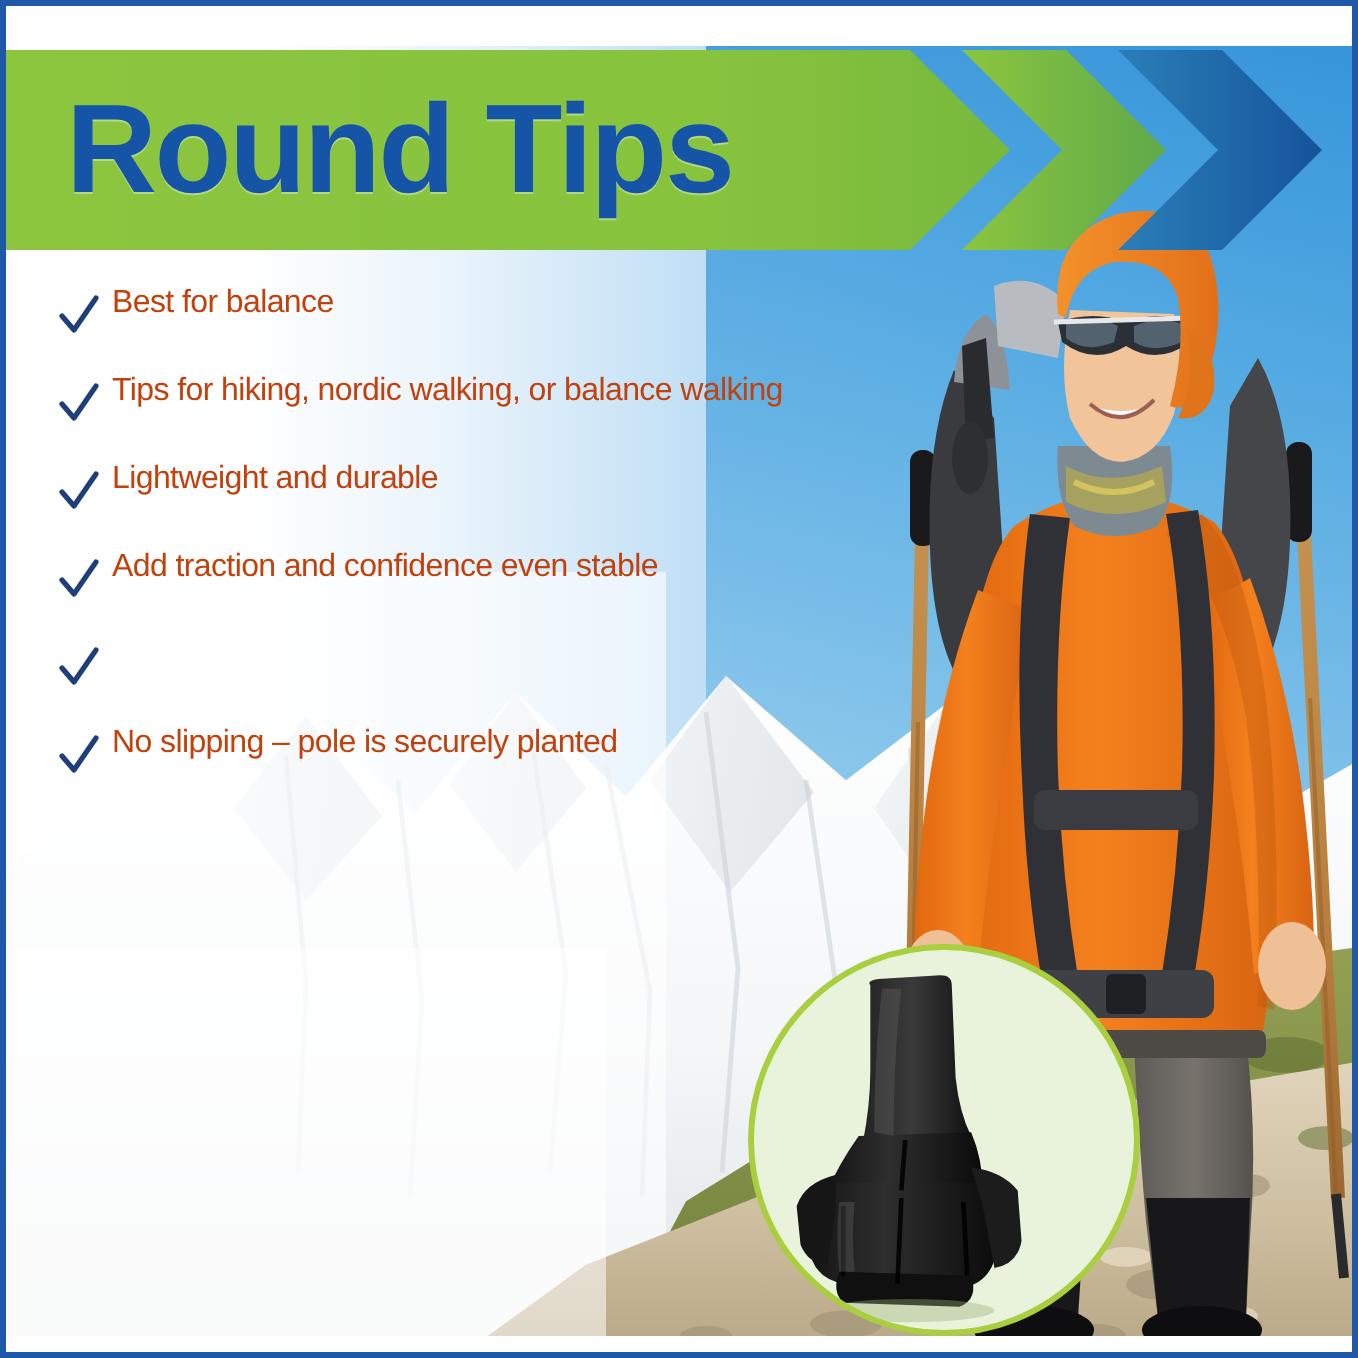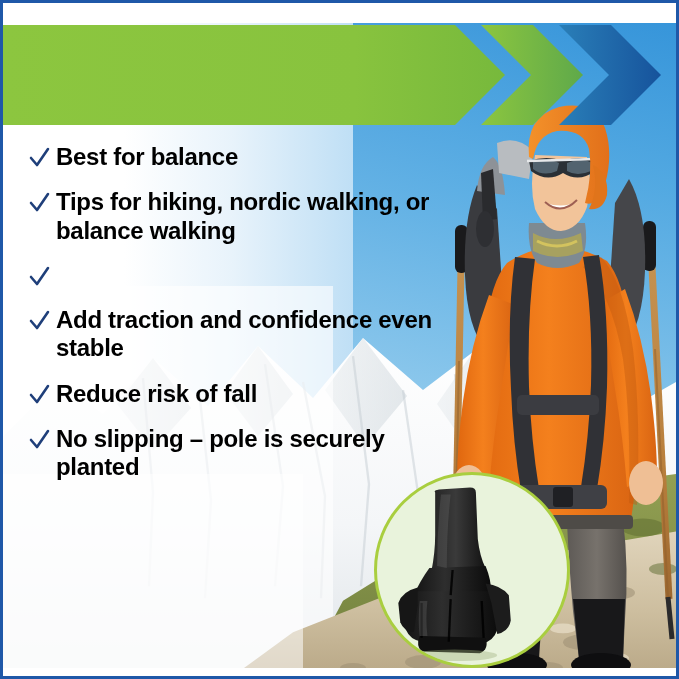--- a/index.html
+++ b/index.html
@@ -107,23 +107,23 @@
   }
   .bullet:last-child { margin-bottom: 0; }
   .check {
     flex: 0 0 auto;
     width: 21px; height: 24px;
     margin-right: 6px;
     margin-top: 3px;
   }
   .check svg { display: block; width: 100%; height: 100%; }
   .btext {
-    font-size: 24px;
-    font-weight: bold;
-    color: #000000;
+    font-size: 16px;
+    font-weight: normal;
+    color: #c2410c;
     line-height: 1.18;
     letter-spacing: -.3px;
   }
 
   
   .inset {
     position: absolute;
     left: 371px; top: 469px;
     width: 196px; height: 196px;
     border-radius: 50%;
@@ -384,20 +384,23 @@
         </linearGradient>
       </defs>
 
       <path d="M0,0 L452,0 L502,50 L452,100 L0,100 Z" fill="url(#bannerG)"></path>
 
       <path d="M478,0 L530,0 L580,50 L530,100 L478,100 L528,50 Z" fill="url(#chevGreenG)"></path>
 
       <path d="M556,0 L608,0 L658,50 L608,100 L556,100 L606,50 Z" fill="url(#chevBlueG)"></path>
     </svg>
   </div>
+  <div class="banner-title">
+    <span>Round Tips</span>
+  </div>
 
   <div class="bullets">
 
     <div class="bullet">
       <span class="check">
         <svg viewBox="0 0 21 24">
             <path d="M2,12 L8,19 L19,3" stroke="#1f3f7a" stroke-width="2.6" fill="none" stroke-linecap="round" stroke-linejoin="round"></path>
           </svg>
       </span>
       <span class="btext">Best for balance</span>
@@ -412,38 +415,38 @@
       <span class="btext">Tips for hiking, nordic walking, or balance walking</span>
     </div>
 
 
     <div class="bullet">
       <span class="check">
         <svg viewBox="0 0 21 24">
             <path d="M2,12 L8,19 L19,3" stroke="#1f3f7a" stroke-width="2.6" fill="none" stroke-linecap="round" stroke-linejoin="round"></path>
           </svg>
       </span>
+      <span class="btext">Lightweight and durable</span>
     </div>
 
     <div class="bullet">
       <span class="check">
         <svg viewBox="0 0 21 24">
             <path d="M2,12 L8,19 L19,3" stroke="#1f3f7a" stroke-width="2.6" fill="none" stroke-linecap="round" stroke-linejoin="round"></path>
           </svg>
       </span>
       <span class="btext">Add traction and confidence even stable</span>
     </div>
 
     <div class="bullet">
       <span class="check">
         <svg viewBox="0 0 21 24">
             <path d="M2,12 L8,19 L19,3" stroke="#1f3f7a" stroke-width="2.6" fill="none" stroke-linecap="round" stroke-linejoin="round"></path>
           </svg>
       </span>
-      <span class="btext">Reduce risk of fall</span>
     </div>
 
     <div class="bullet">
       <span class="check">
         <svg viewBox="0 0 21 24">
             <path d="M2,12 L8,19 L19,3" stroke="#1f3f7a" stroke-width="2.6" fill="none" stroke-linecap="round" stroke-linejoin="round"></path>
           </svg>
       </span>
       <span class="btext">No slipping – pole is securely planted</span>
     </div>

